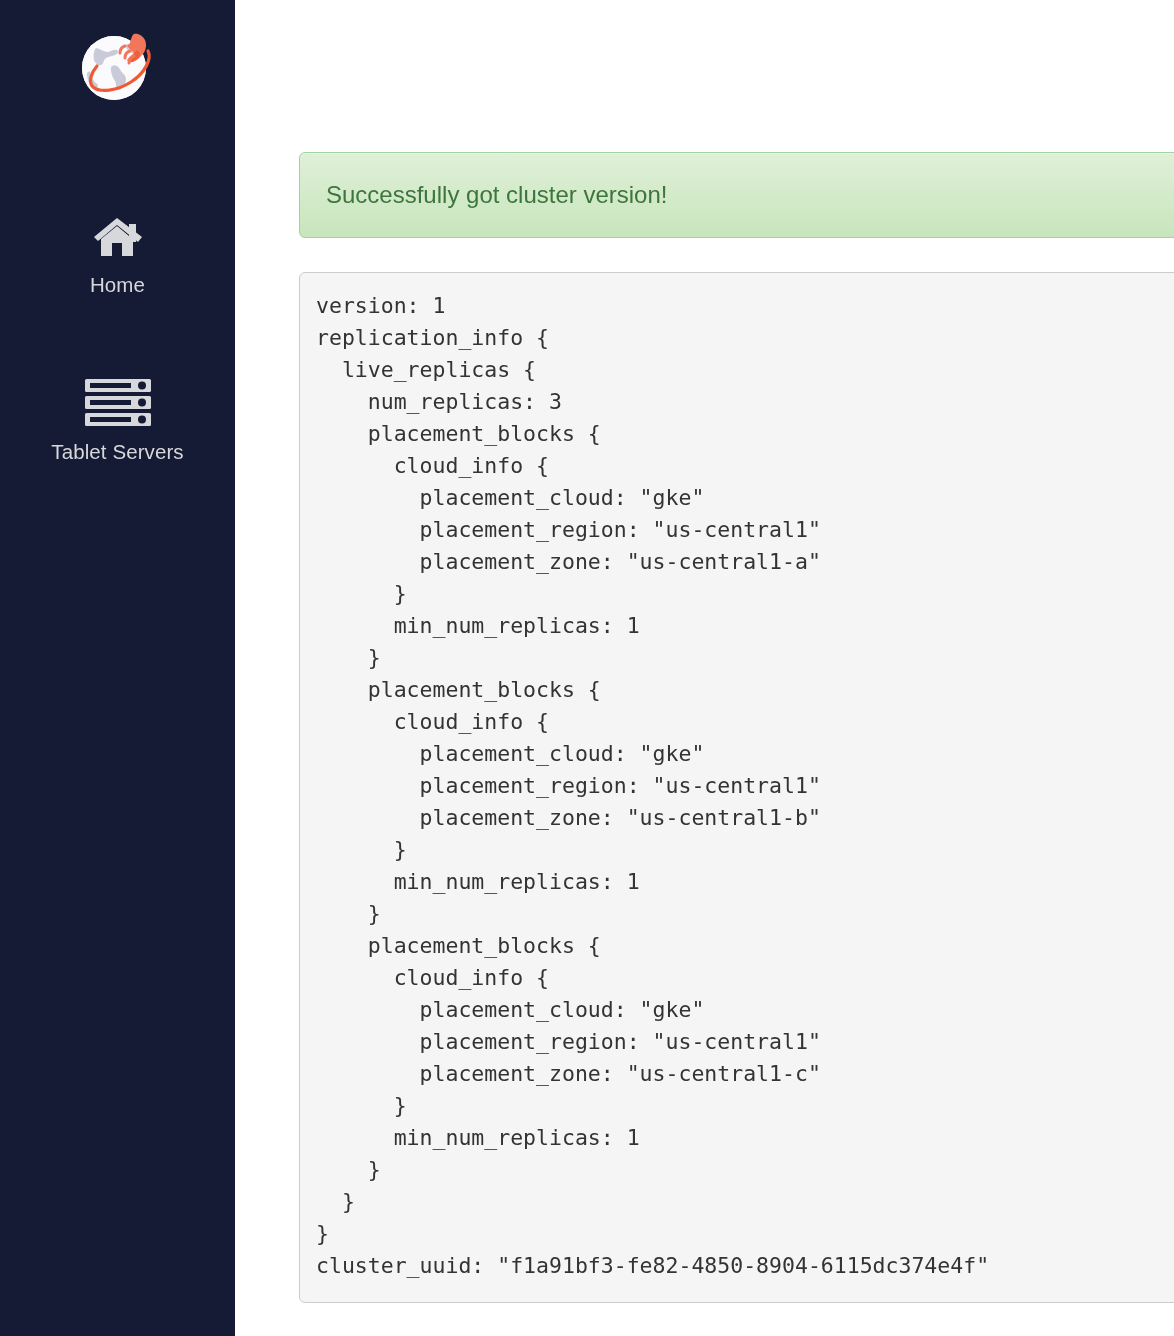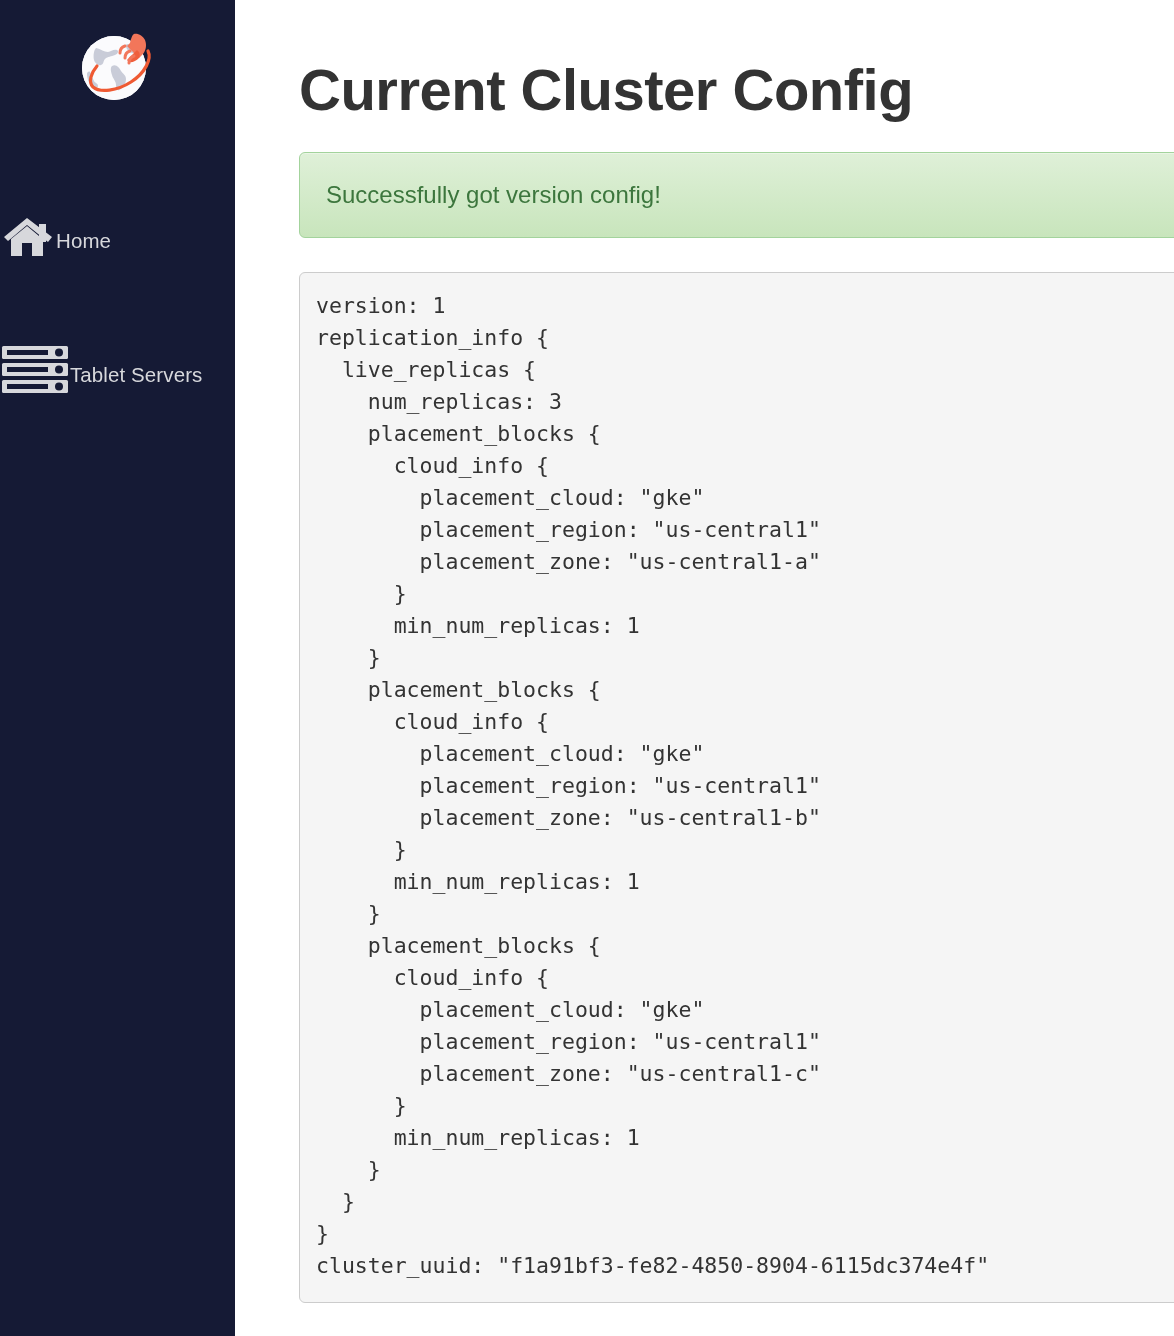--- a/index.html
+++ b/index.html
@@ -27,20 +27,21 @@
     margin-top: 24px;
     width: 100px;
     height: 92px;
     display: flex;
     align-items: center;
     justify-content: center;
   }
   .nav-item {
     width: 235px;
     display: flex;
+    flex-direction: column;
     align-items: center;
     text-decoration: none;
     cursor: pointer;
   }
   #nav-home   { margin-top: 92px; }
   #nav-tables { margin-top: 78px; }
   #nav-tablet { margin-top: 78px; align-items: center; }
   #nav-util   { margin-top: 78px; }
   .nav-icon {
     height: 56px;
@@ -175,24 +176,23 @@
         </svg>
       </span>
       <span class="nav-label">Tablet Servers</span>
     </a>
 
 
   </nav>
 
   <main id="main">
 
-    <h1 id="page-title">Current Cluster Config</h1>
 
     <div id="alert">
-      <span id="alert-text">Successfully got version config!</span>
+      <span id="alert-text">Successfully got cluster version!</span>
     </div>
 
     <div id="code-panel">
       <pre id="code-text">version: 1
 replication_info {
   live_replicas {
     num_replicas: 3
     placement_blocks {
       cloud_info {
         placement_cloud: "gke"

